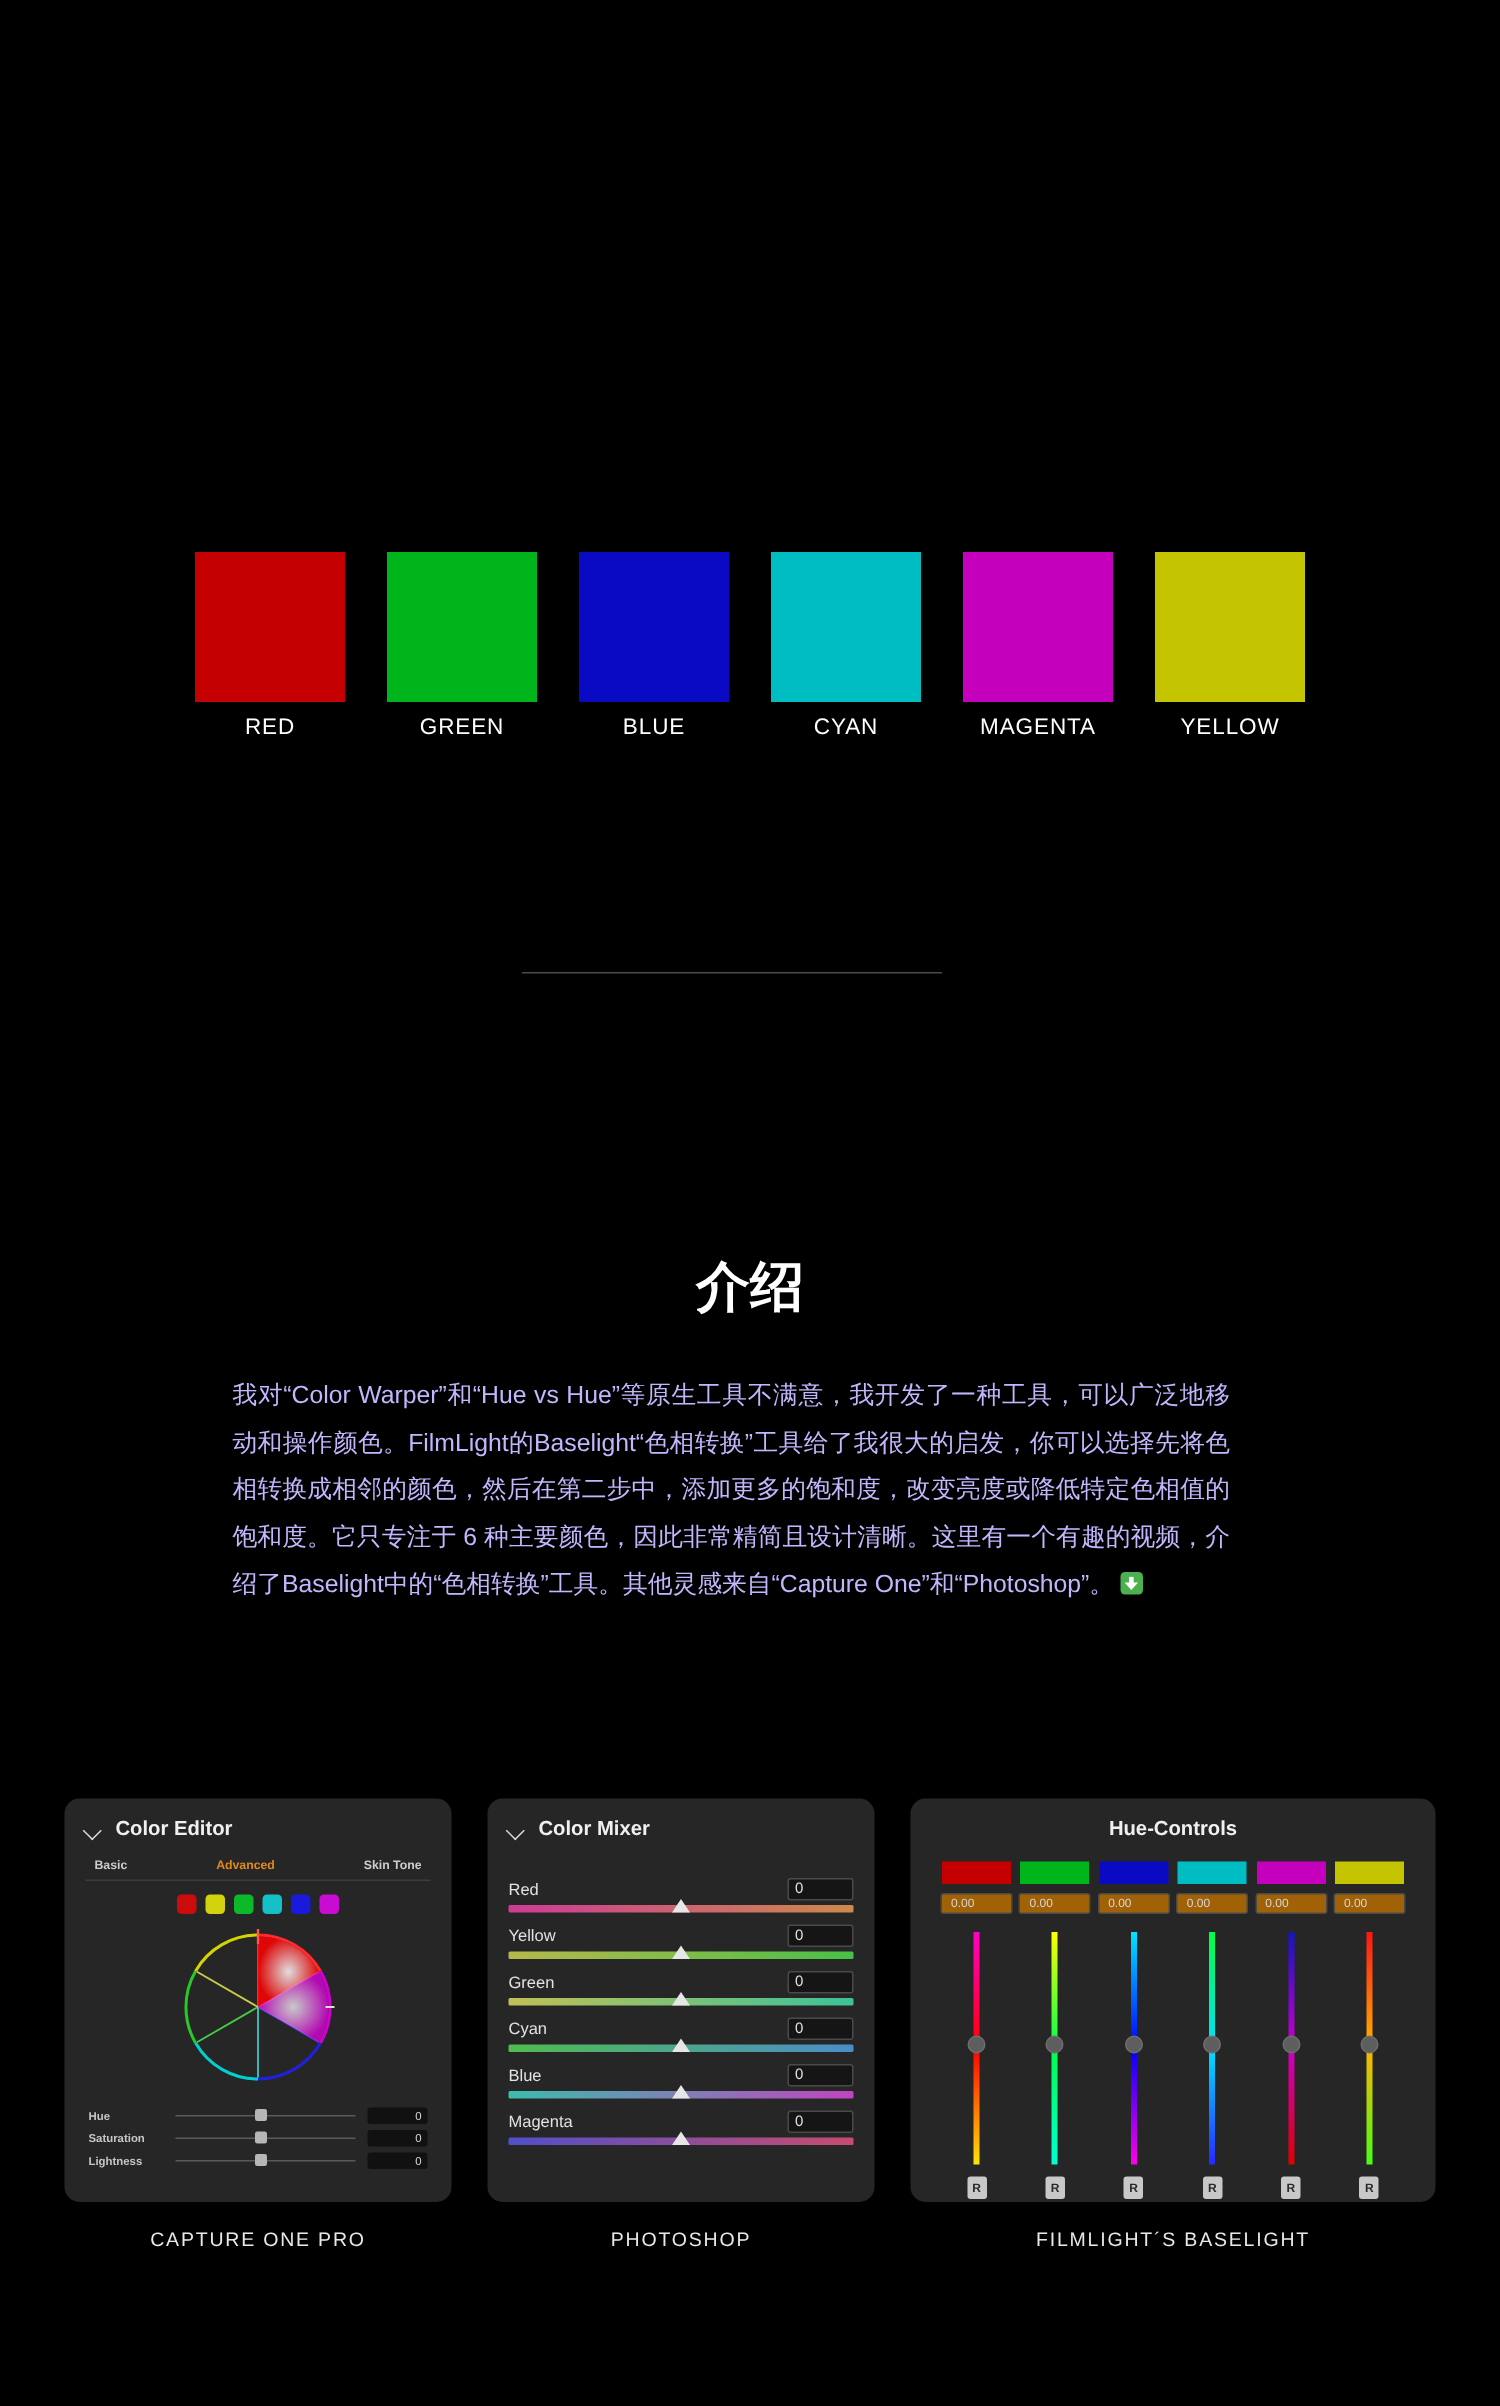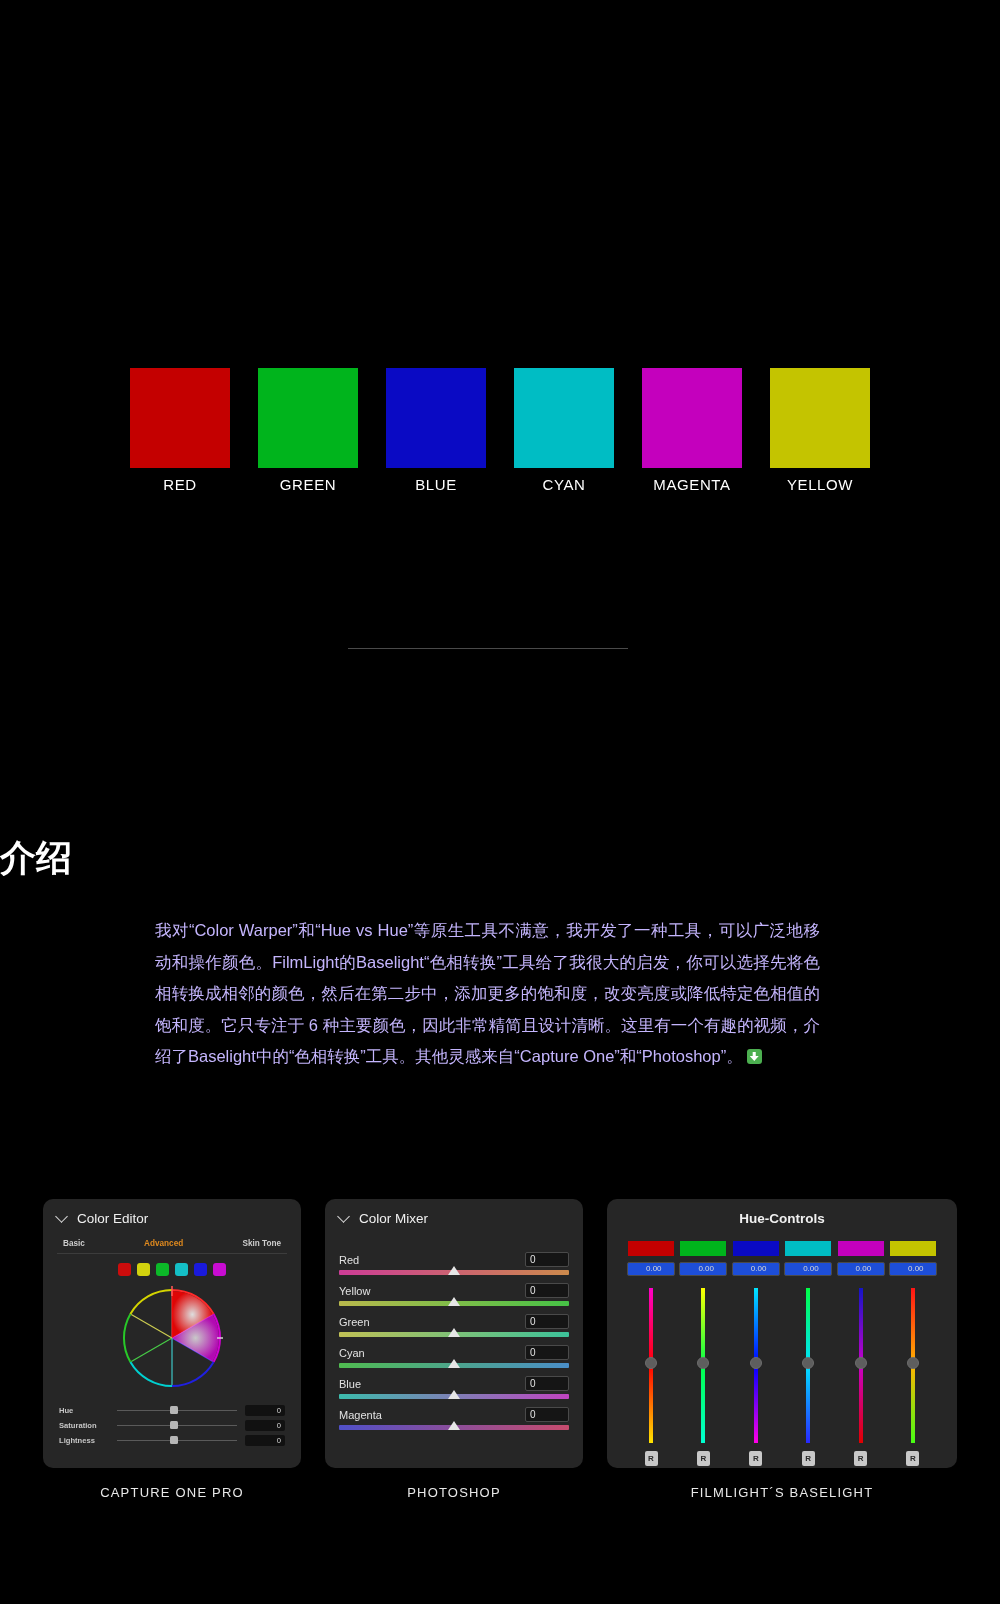--- a/index.html
+++ b/index.html
@@ -63,21 +63,21 @@
     left: 348px;
     width: 280px;
     height: 1px;
     background: #4a4a4a;
   }
 
   
   .intro-heading {
     position: absolute;
     top: 834px; left: 0; width: 1000px;
-    text-align: left;
+    text-align: center;
     color: #ffffff;
     font-size: 36px;
     font-weight: bold;
   }
   .intro-body {
     position: absolute;
     top: 915px;
     left: 155px;
     width: 665px;
     color: #c4b5fd;
@@ -118,22 +118,22 @@
     border-radius: 10px;
     position: relative;
   }
   .panel-caption {
     margin-top: 17px;
     color: #e8e8e8;
     font-size: 13px;
     letter-spacing: 1.2px;
   }
   .panel-title-row {
-    display: flex; align-items: flex-start; gap: 9px;
-    color: #f0f0f0; font-size: 13.5px; font-weight: normal;
+    display: flex; align-items: flex-end; gap: 9px;
+    color: #f0f0f0; font-size: 13.5px; font-weight: bold;
   }
   .chev { display:inline-block; width:11px; height:11px; position:relative; }
   .chev::before{
     content:""; position:absolute; left:0; top:1px;
     width:8px; height:8px;
     border-right:1.7px solid #dcdcdc; border-bottom:1.7px solid #dcdcdc;
     transform: rotate(45deg);
   }
 
   
@@ -173,22 +173,22 @@
     border-bottom:9px solid #e6e6e6;
   }
 
   
   #panel-bl { width: 350px; height: 269px; padding: 12px 14px; }
   .bl-title { text-align:center; color:#f0f0f0; font-size:13.5px; font-weight:bold; }
   .bl-cols { display:flex; justify-content:space-between; margin-top: 15px; padding: 0 6px; }
   .bl-col { display:flex; flex-direction:column; align-items:center; width: 48px; }
   .bl-bar { width: 46px; height: 15px; }
   .bl-field {
-    margin-top:6px; width:48px; height:14px; background:#1d4ed8; border:1px solid #4a4a4a;
-    border-radius:2px; color:#d8d8d8; font-size:8px; line-height:12px; padding-left:18px;
+    margin-top:6px; width:48px; height:14px; background:#a16207; border:1px solid #4a4a4a;
+    border-radius:2px; color:#d8d8d8; font-size:8px; line-height:12px; padding-left:6px;
   }
   .bl-vslider { position: relative; width: 6px; height: 155px; margin-top: 12px; }
   .bl-vtrack { position:absolute; left:1px; top:0; width:4px; height:155px; }
   .bl-vknob {
     position:absolute; left:-3px; top: 69px; width:12px; height:12px;
     background:#5e5e5e; border-radius:50%; border:1px solid #6d6d6d;
   }
   .bl-reset {
     margin-top: 8px; width:13px; height:15px; background:#c8c8c8; border-radius:2px;
     color:#2a2a2a; font-size:8px; font-weight:bold; text-align:center; line-height:15px;

